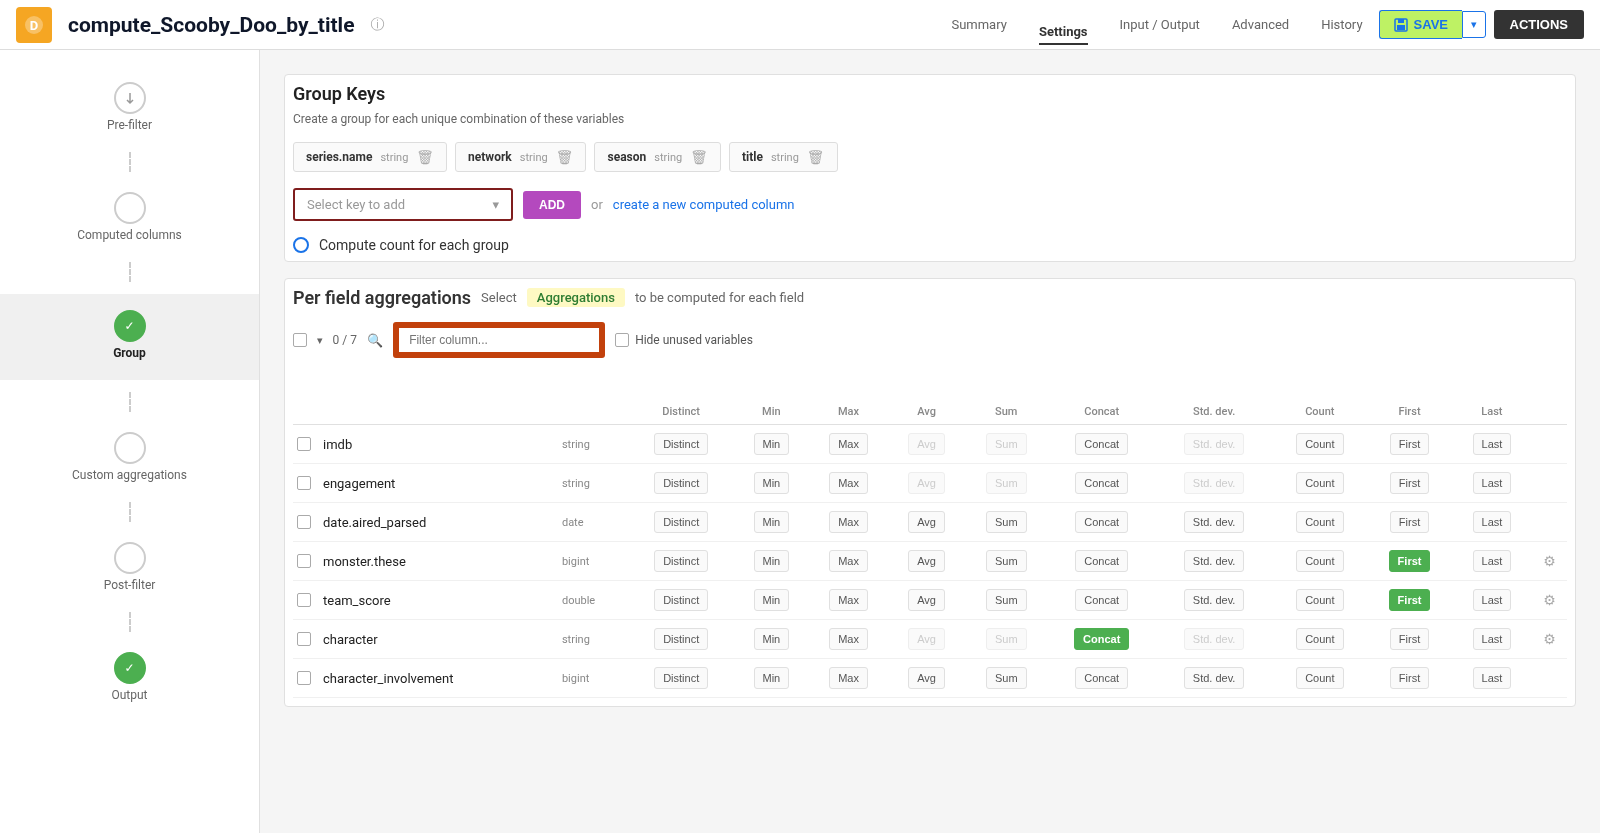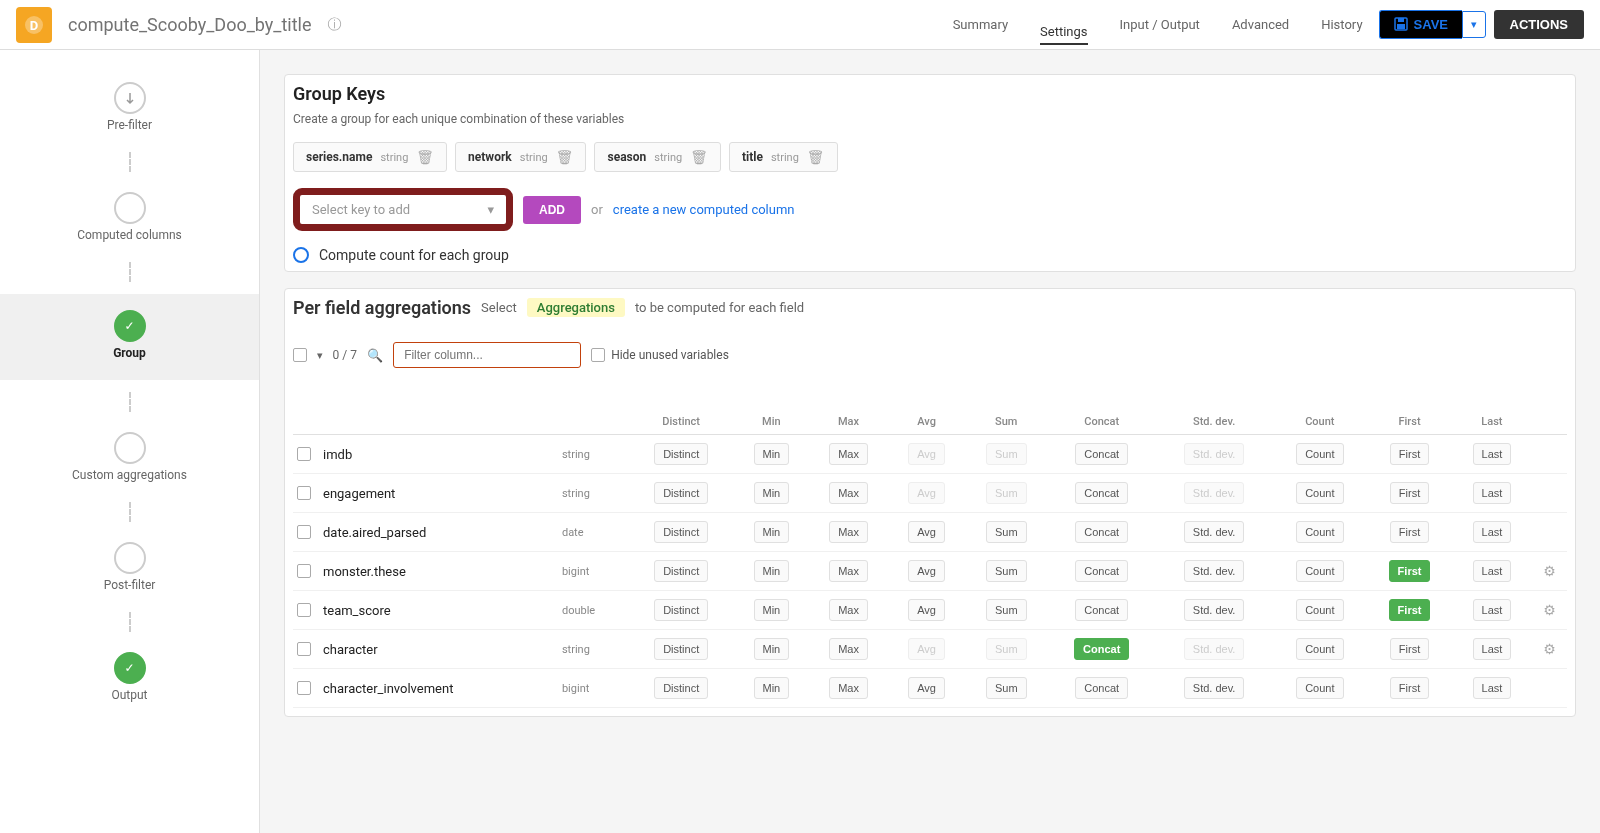--- a/index.html
+++ b/index.html
@@ -9,30 +9,30 @@
     .top-nav {
       display: flex; align-items: center; height: 50px;
       background: #fff; border-bottom: 1px solid #ddd;
       padding: 0 16px; gap: 16px; position: fixed; top: 0; left: 0; right: 0; z-index: 100;
     }
     .brand-logo {
       width: 36px; height: 36px; background: #f5a623; border-radius: 4px;
       display: flex; align-items: center; justify-content: center;
       color: white; font-weight: bold; font-size: 16px; flex-shrink: 0;
     }
-    .app-title { font-size: 18px; font-weight: 400; color: #737373; }
+    .app-title { font-size: 21px; font-weight: 700; color: #0f172a; }
     .info-icon { color: #aaa; font-size: 14px; cursor: pointer; }
     .nav-spacer { flex: 1; }
     .nav-links { display: flex; gap: 32px; align-items: center; }
     .nav-link { color: #666; font-size: 13px; cursor: pointer; text-decoration: none; padding: 4px 0; }
-    .nav-link.active { color: #333; font-weight: 400; border-bottom: 2px solid #333; margin-top: 16px; }
+    .nav-link.active { color: #333; font-weight: 700; border-bottom: 2px solid #333; margin-top: 16px; }
     .nav-actions { display: flex; gap: 0; align-items: center; }
     .save-btn {
-      display: flex; align-items: flex-start; gap: 6px;
-      border: 1.5px solid #1a73e8; color: #1a73e8; background: #000000;
+      display: flex; align-items: flex-end; gap: 6px;
+      border: 1.5px solid #1a73e8; color: #1a73e8; background: #bef264;
       padding: 6px 14px; font-size: 13px; font-weight: 600; cursor: pointer;
       border-right: none; border-radius: 3px 0 0 3px;
     }
     .save-btn-arrow {
       border: 1.5px solid #1a73e8; color: #1a73e8; background: #fff;
       padding: 6px 8px; cursor: pointer; border-radius: 0 3px 3px 0;
       font-size: 11px;
     }
     .actions-btn {
       background: #333; color: #fff; border: none;
@@ -91,63 +91,63 @@
       border: 1px solid #ddd; background: #fafafa;
       padding: 6px 12px; border-radius: 3px; font-size: 12px;
     }
     .key-tag-name { font-weight: 700; color: #333; }
     .key-tag-type { color: #999; font-size: 11px; }
     .key-tag-del { color: #aaa; cursor: pointer; font-size: 14px; }
 
     
     .add-key-row { display: flex; align-items: center; gap: 10px; }
     .select-key {
-      border: 7px solid #7f1d1d; background: #fff; padding: 7px 12px;
-      border-radius: 9px; font-size: 13px; color: #999;
+      border: 2px solid #7f1d1d; background: #fff; padding: 7px 12px;
+      border-radius: 3px; font-size: 13px; color: #999;
       min-width: 220px; cursor: pointer; display: flex;
       align-items: center; justify-content: space-between;
     }
     .add-btn {
       background: #a21caf; color: #fff; border: none;
       padding: 7px 16px; font-size: 12px; font-weight: 600;
       border-radius: 3px; cursor: not-allowed; opacity: 0.8;
     }
     .or-text { color: #999; font-size: 13px; }
     .create-link { color: #1a73e8; font-size: 13px; cursor: pointer; text-decoration: none; }
 
     
     .compute-row { display: flex; align-items: center; gap: 10px; margin-top: 16px; }
     .compute-check {
       width: 16px; height: 16px; border-radius: 50%;
       border: 2px solid #1a73e8; background: #fff; cursor: pointer;
     }
     .compute-label { font-size: 14px; color: #333; }
 
     
-    .agg-header { display: flex; align-items: center; gap: 10px; margin-bottom: 24px; flex-wrap: wrap; }
+    .agg-header { display: flex; align-items: center; gap: 10px; margin-bottom: 14px; flex-wrap: wrap; }
     .agg-title { font-size: 18px; font-weight: 600; }
     .agg-subtitle { font-size: 13px; color: #666; }
     .agg-badge {
       background: #fef9c3; color: #2e7d32; padding: 2px 10px;
       border-radius: 3px; font-size: 13px; font-weight: 500;
     }
 
     
     .table-toolbar {
       display: flex; align-items: center; gap: 10px; margin-bottom: 12px;
     }
     .checkbox-all {
       width: 14px; height: 14px; border: 1.5px solid #aaa;
       border-radius: 2px; background: #fff; cursor: pointer;
     }
     .dropdown-arrow { color: #666; font-size: 11px; cursor: pointer; }
     .count-label { color: #666; font-size: 12px; }
     .filter-input {
-      border: 1px solid #c2410c; border-radius: 3px; padding: 5px 10px;
-      font-size: 12px; width: 188px; color: #999;
+      border: 6px solid #c2410c; border-radius: 3px; padding: 5px 10px;
+      font-size: 12px; width: 212px; color: #999;
     }
     .hide-unused { display: flex; align-items: flex-start; gap: 6px; color: #555; font-size: 12px; cursor: pointer; }
 
     
     .agg-table { width: 100%; border-collapse: collapse; margin-top: 41px; }
     .agg-table th {
       text-align: center; font-size: 11px; color: #888;
       padding: 6px 4px; border-bottom: 1px solid #e0e0e0;
       font-weight: 500;
     }

